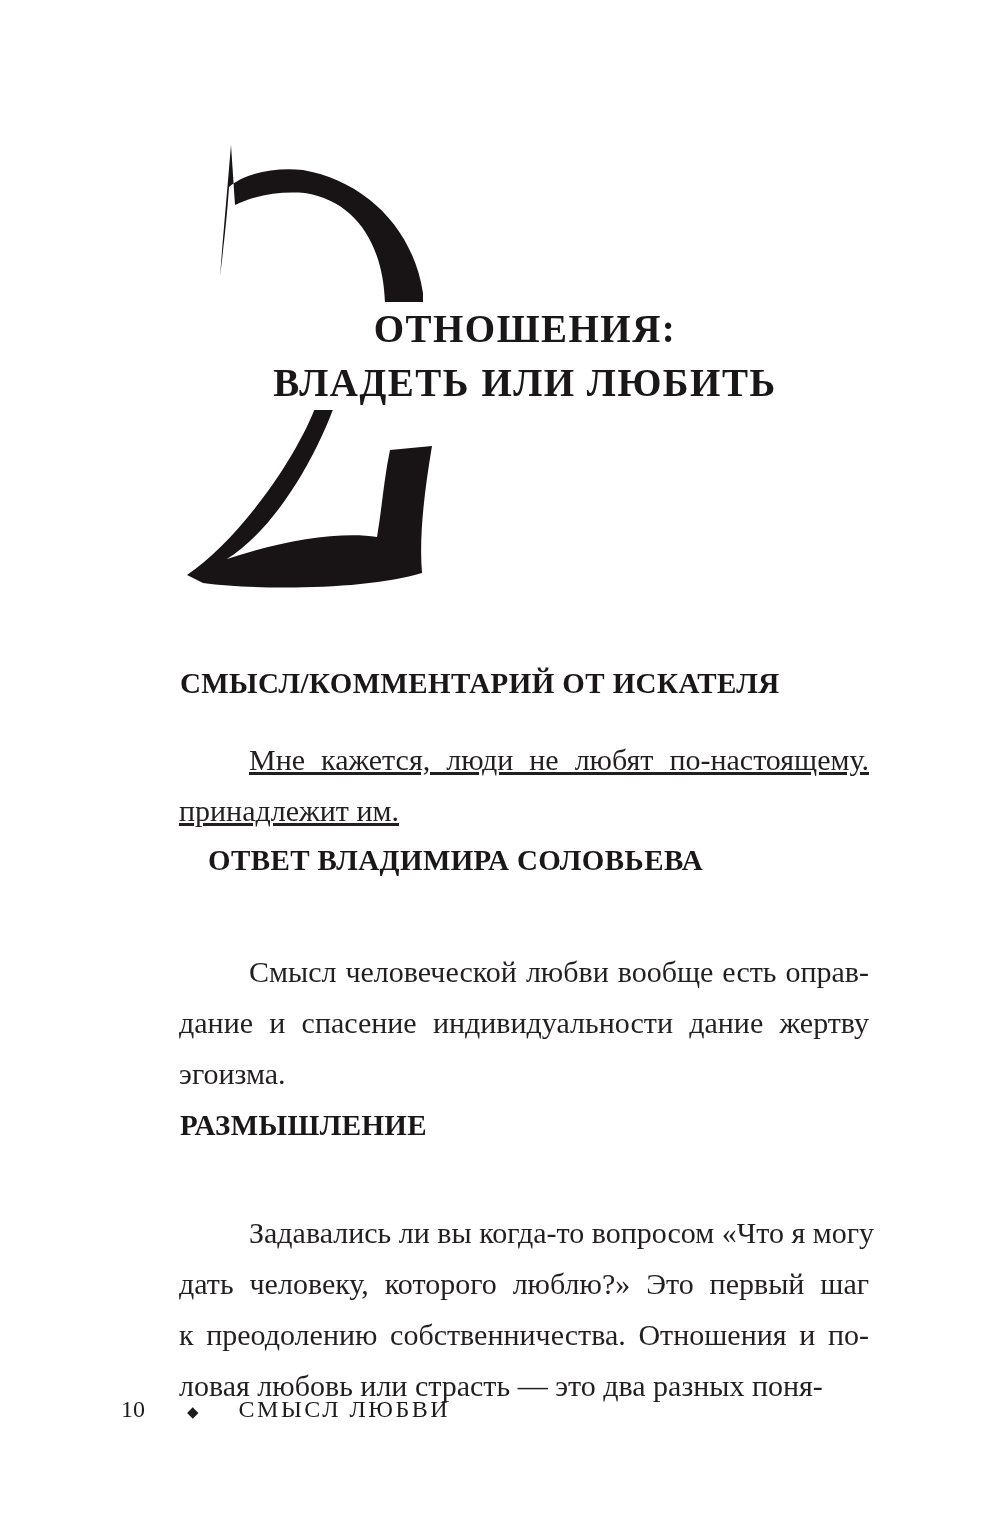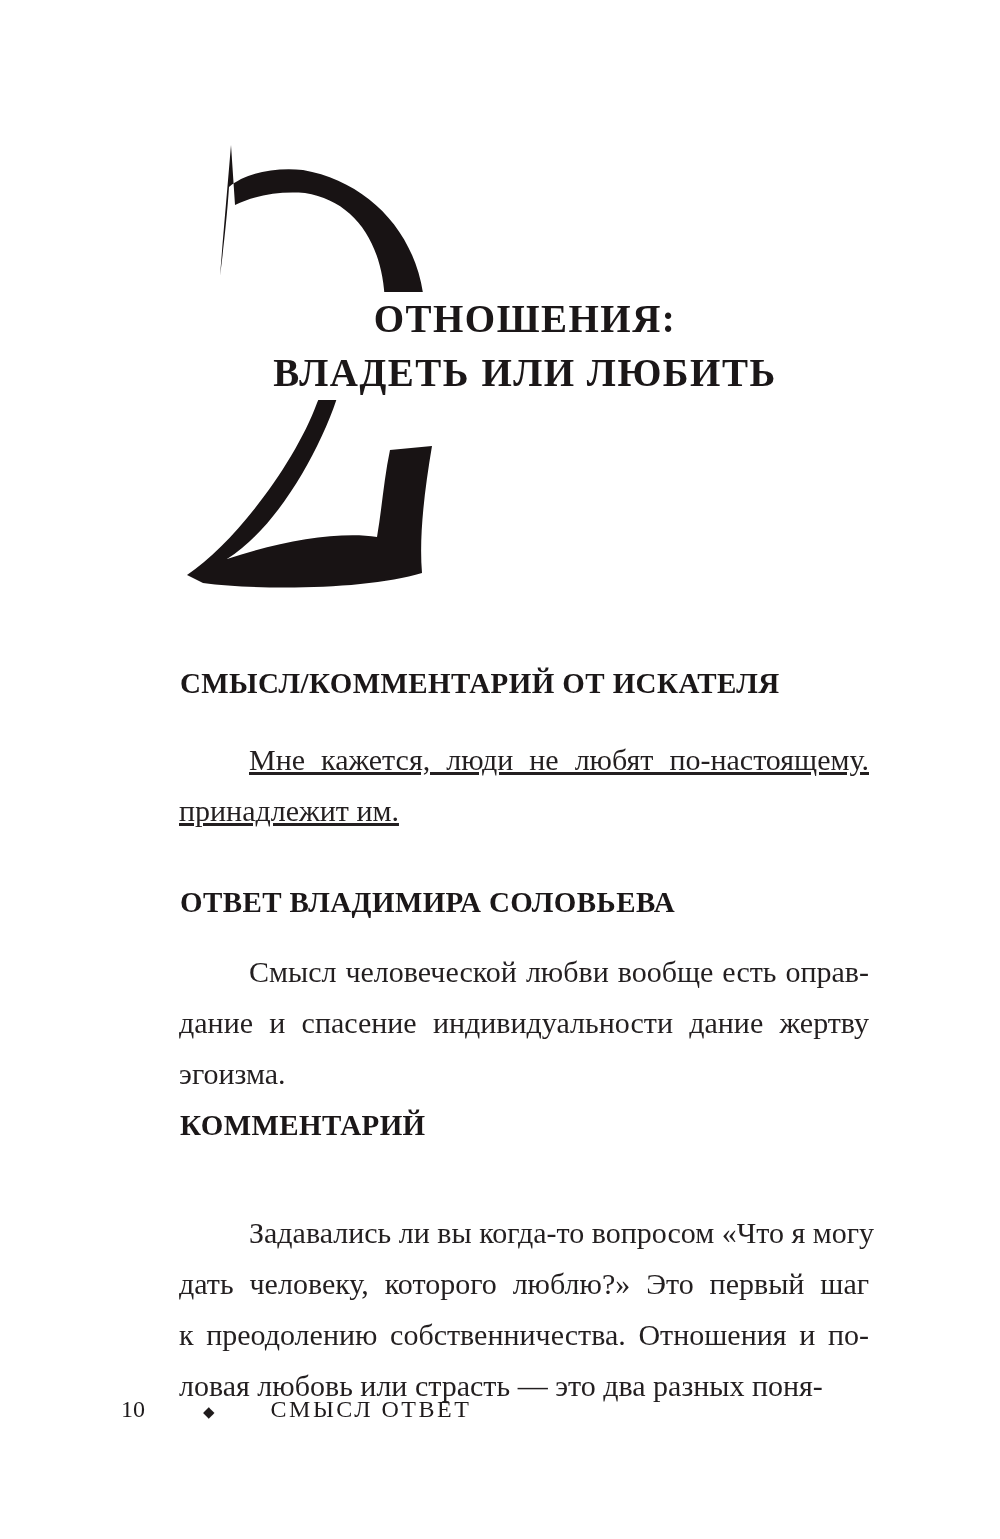--- a/index.html
+++ b/index.html
@@ -12,51 +12,50 @@
     overflow:hidden;
   }
   
   .numeral{
     position:absolute;left:185px;top:143px;width:250px;height:450px;
   }
   .numeral svg{display:block;width:100%;height:100%;}
   .sr{position:absolute;width:1px;height:1px;overflow:hidden;clip:rect(0 0 0 0);white-space:nowrap;}
   
   .chapter-title{
-    position:absolute;left:180px;top:292px;width:690px;
+    position:absolute;left:180px;top:302px;width:690px;
     text-align:center;
     font-weight:bold;font-size:39px;line-height:54px;letter-spacing:1.5px;
     color:#1b1718;
   }
   .chapter-title .tline{height:54px;}
   .chapter-title .tline span{
     display:inline-block;background:#ffffff;line-height:54px;padding:0 18px;
   }
   
   .heading{
     position:absolute;left:180px;width:690px;
     font-weight:bold;font-size:29px;line-height:34px;letter-spacing:0.4px;
     white-space:nowrap;color:#1b1718;
   }
-  .h1{top:666px;} .h2{top:885px;} .h3{top:1108px;}
+  .h1{top:666px;} .h2{top:843px;margin-left:28px;} .h3{top:1108px;}
   
   .para{
     position:absolute;left:179px;width:690px;
     font-size:30px;line-height:51px;color:#231f20;
   }
   .p1{top:734px;text-decoration:underline;} .p2{top:946px;} .p3{top:1207px;font-family:Liberation Serif, serif;}
   .bl{text-align:justify;text-align-last:justify;height:51px;white-space:nowrap;}
   .bl.first{text-indent:70px;}
   .bl.last{text-align-last:left;}
   
   .footer{
     position:absolute;left:121px;top:1395px;
     display:flex;align-items:baseline;
     color:#1f1b1c;
-    gap:16px;
   }
   .page-num{font-size:24px;line-height:28px;}
   .diamond{
     font-family:"DejaVu Sans", sans-serif;
     font-size:15px;margin-left:42px;
   }
   .running-title{
     font-size:24px;line-height:28px;letter-spacing:2.5px;margin-left:40px;
   }
 </style>
@@ -106,27 +105,27 @@
     <div class="bl last">принадлежит им.</div>
   </div>
 
   <div class="heading h2">ОТВЕТ ВЛАДИМИРА СОЛОВЬЕВА</div>
   <div class="para p2">
     <div class="bl first">Смысл человеческой любви вообще есть оправ-</div>
     <div class="bl">дание и спасение индивидуальности дание жертву</div>
     <div class="bl last">эгоизма.</div>
   </div>
 
-  <div class="heading h3">КОММЕНТАРИЙ</div>
+  <div class="heading h3">РАЗМЫШЛЕНИЕ</div>
   <div class="para p3">
     <div class="bl first">Задавались ли вы когда-то вопросом «Что я могу</div>
     <div class="bl">дать человеку, которого люблю?» Это первый шаг</div>
     <div class="bl">к преодолению собственничества. Отношения и по-</div>
     <div class="bl last">ловая любовь или страсть — это два разных поня-</div>
   </div>
 
   <div class="footer">
     <span class="page-num">10</span>
     <span class="diamond">◆</span>
-    <span class="running-title">СМЫСЛ ОТВЕТ</span>
+    <span class="running-title">СМЫСЛ ЛЮБВИ</span>
   </div>
 
 </div>
 
 </body></html>

